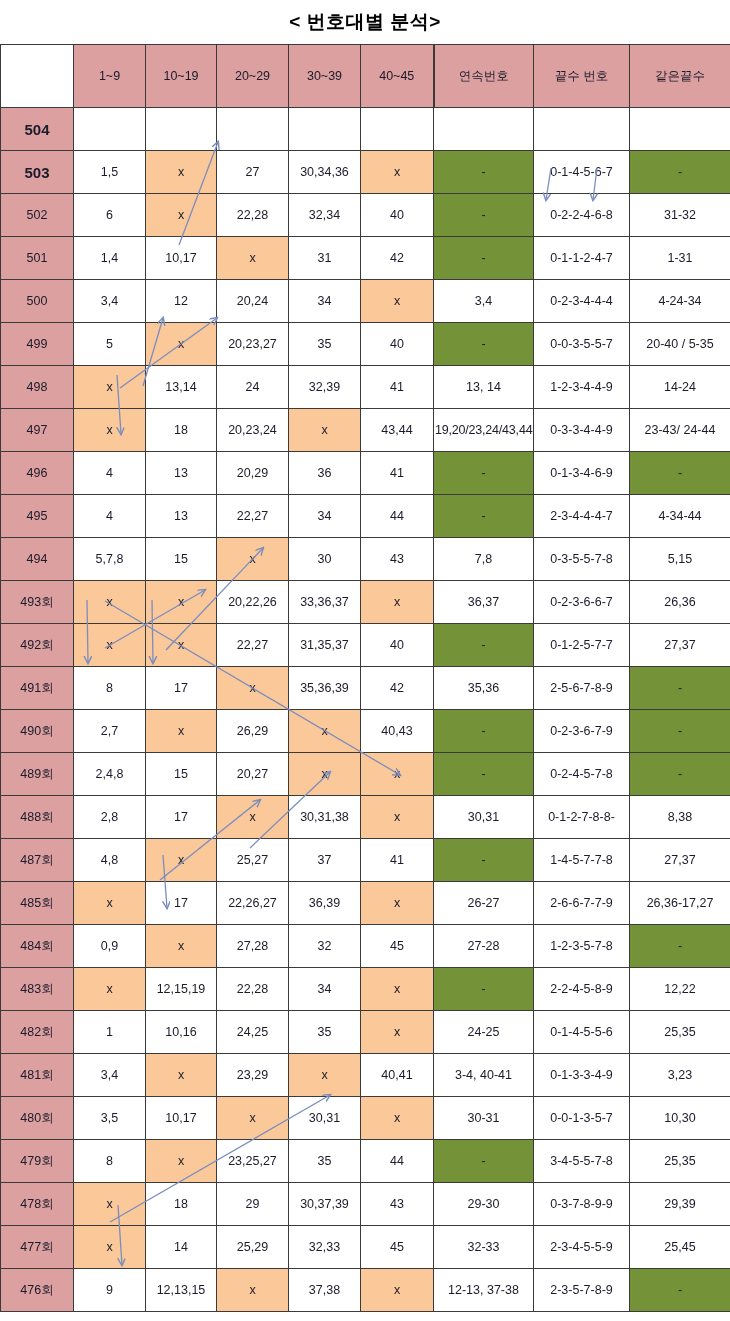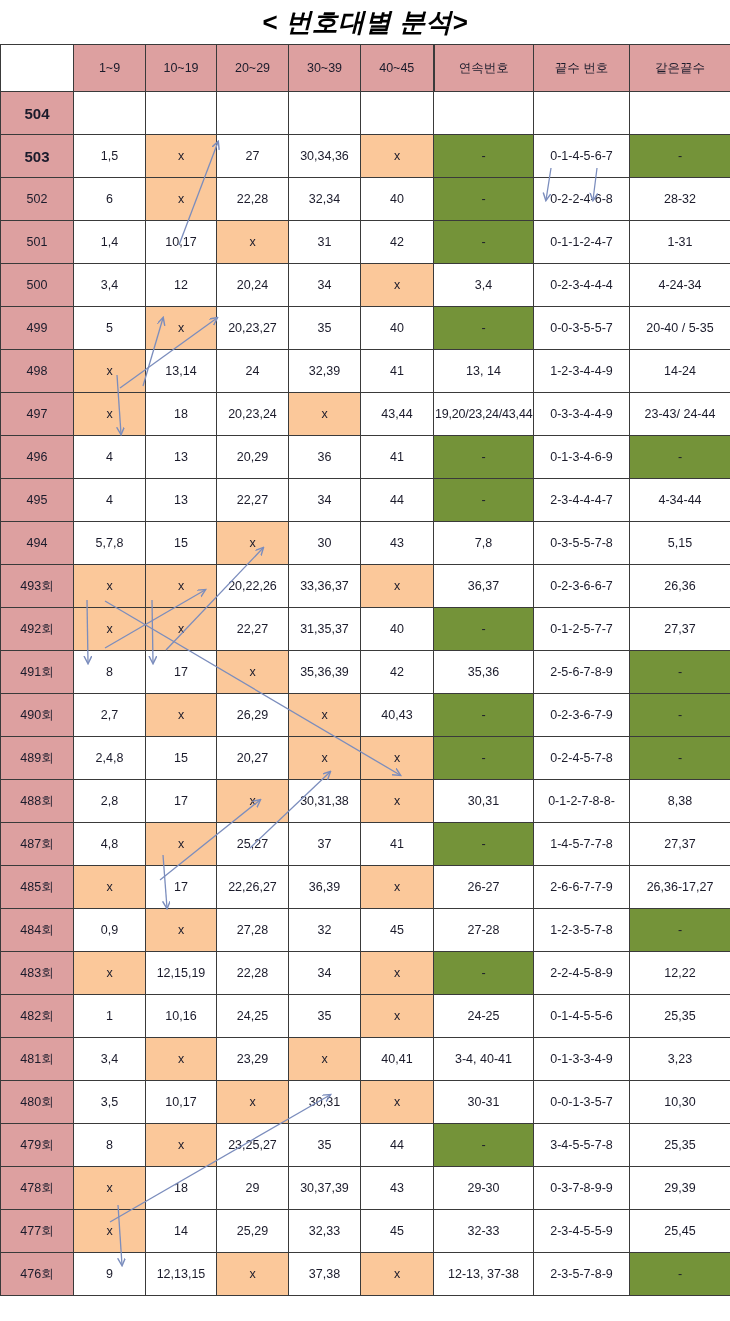--- a/index.html
+++ b/index.html
@@ -11,23 +11,22 @@
     overflow: hidden;
   }
   #root { position: relative; width: 730px; height: 1321px; }
 
   .title-bar {
     height: 44px;
     display: flex; align-items: center; justify-content: center;
     background: #ffffff;
   }
   .title-text {
-    font-size: 26px; font-weight: bold; color: #000000;
+    font-size: 19px; font-weight: bold; color: #000000;
     letter-spacing: 0.5px;
-    font-style: italic;
   }
 
   table.grid {
     border-collapse: collapse;
     table-layout: fixed;
     width: 730px;
     background: #ffffff;
   }
   table.grid td, table.grid th {
     border: 1px solid #3a3a3a;
@@ -45,21 +44,21 @@
   col.c0 { width: 73px; }
   col.c1 { width: 72px; }
   col.c2 { width: 71px; }
   col.c3 { width: 72px; }
   col.c4 { width: 72px; }
   col.c5 { width: 73px; }
   col.c6 { width: 100px; }
   col.c7 { width: 96px; }
   col.c8 { width: 101px; }
 
-  thead th { height: 47px; font-size: 13.5px; }
+  thead th { height: 63px; font-size: 13.5px; }
   .hd-blank { background: #ffffff; border-bottom: 2px solid #3a3a3a; }
   .hd { background: #dda0a0; color: #1b1b2b; }
   .hd.sep-left { border-left: 2px solid #3a3a3a; }
 
   tbody tr { height: 43px; }
   tbody td { height: 43px; }
 
   .rowhdr { background: #dda0a0; font-size: 13px; color: #1b1b2b; }
   .rowhdr.bold { font-weight: bold; font-size: 15px; }
 
@@ -138,21 +137,21 @@
         </tr>
         <tr>
           <td class="rowhdr">502</td>
           <td class="c-white">6</td>
           <td class="c-orange">x</td>
           <td class="c-white">22,28</td>
           <td class="c-white">32,34</td>
           <td class="c-white">40</td>
           <td class="c-green sep-left">-</td>
           <td class="c-white">0-2-2-4-6-8</td>
-          <td class="c-white">28-32</td>
+          <td class="c-white">31-32</td>
         </tr>
         <tr>
           <td class="rowhdr">501</td>
           <td class="c-white">1,4</td>
           <td class="c-white">10,17</td>
           <td class="c-orange">x</td>
           <td class="c-white">31</td>
           <td class="c-white">42</td>
           <td class="c-green sep-left">-</td>
           <td class="c-white">0-1-1-2-4-7</td>

